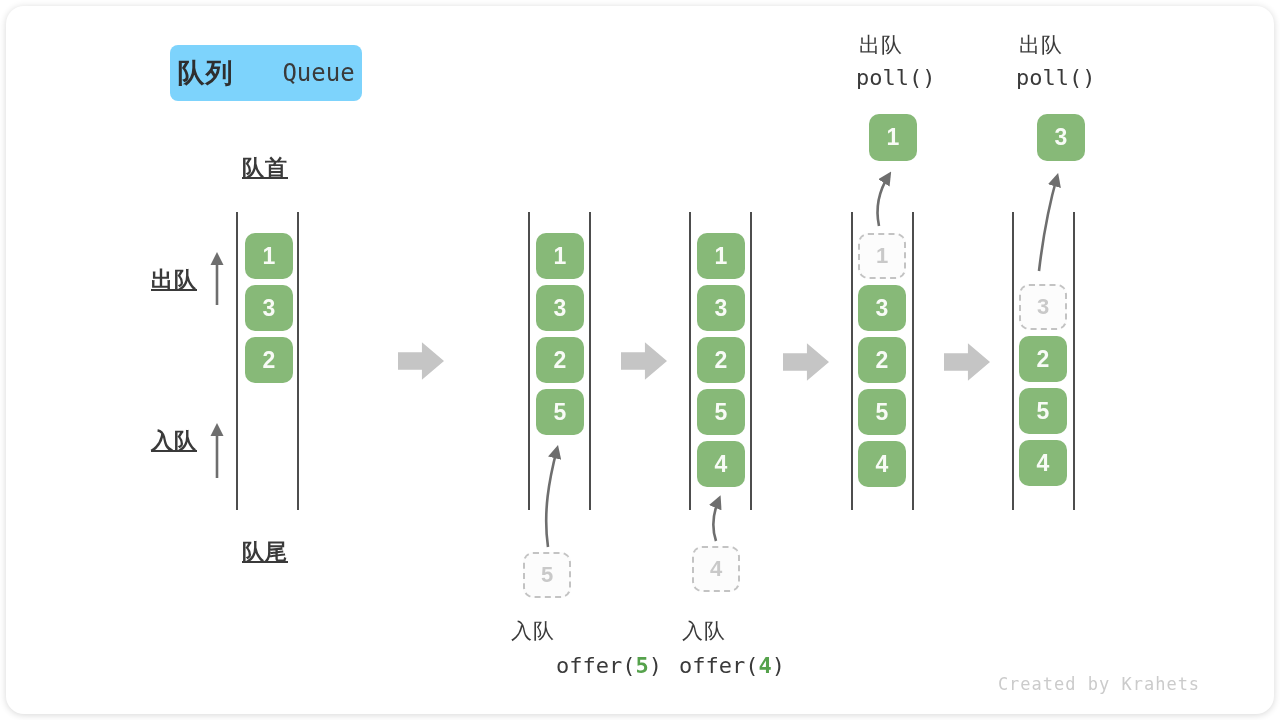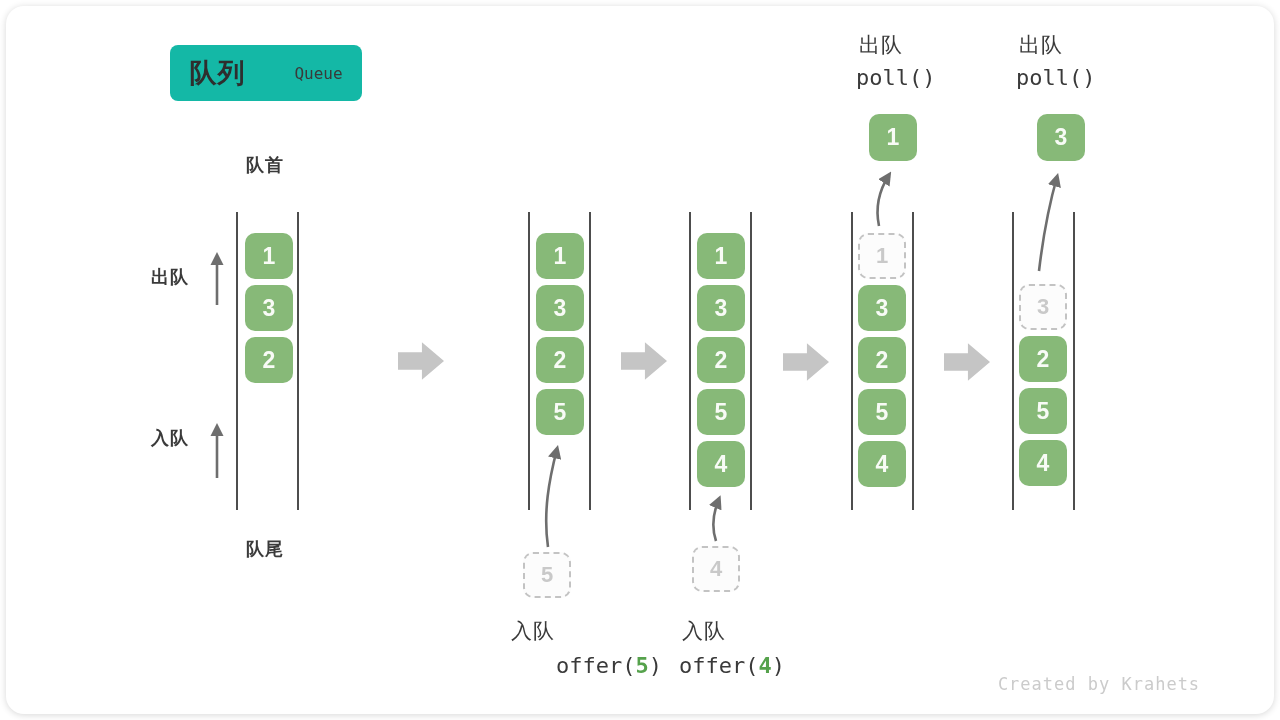--- a/index.html
+++ b/index.html
@@ -8,27 +8,27 @@
 
   .card {
     position:absolute; left:6px; top:6px; width:1268px; height:708px;
     background:#ffffff; border-radius:18px;
     box-shadow:0 1px 7px rgba(0,0,0,0.16);
   }
   .canvas { position:absolute; left:0; top:0; width:1280px; height:720px; }
 
   .badge {
     position:absolute; left:170px; top:45px; width:192px; height:56px;
-    background:#14b8a6; border-radius:8px;
+    background:#7dd3fc; border-radius:8px;
     display:flex; align-items:center; justify-content:center; gap:11px;
   }
   .badge .zh { font-size:27px; font-weight:bold; color:#2e2e2e; letter-spacing:1px; }
-  .badge .en { font-family:"DejaVu Sans Mono","Liberation Mono",monospace; font-size:16px; color:#3a3a3a;margin-left:38px; }
+  .badge .en { font-family:"DejaVu Sans Mono","Liberation Mono",monospace; font-size:24px; color:#3a3a3a;margin-left:38px; }
 
-  .zh-label { position:absolute; font-size:18px; font-weight:bold; color:#3a3a3a; letter-spacing:1px; }
+  .zh-label { position:absolute; font-size:22px; font-weight:bold; color:#3a3a3a; letter-spacing:1px;text-decoration:underline; }
   .zh-label.center { width:76px; text-align:center; }
 
   .qline { position:absolute; width:2px; top:212px; height:298px; background:#4d4d4d; }
 
   .qbox {
     position:absolute; width:48px; height:46px; border-radius:10px;
     background:#87b978; color:#f8fbf6;
     display:flex; align-items:center; justify-content:center;
     font-size:23px; font-weight:bold;
   }

